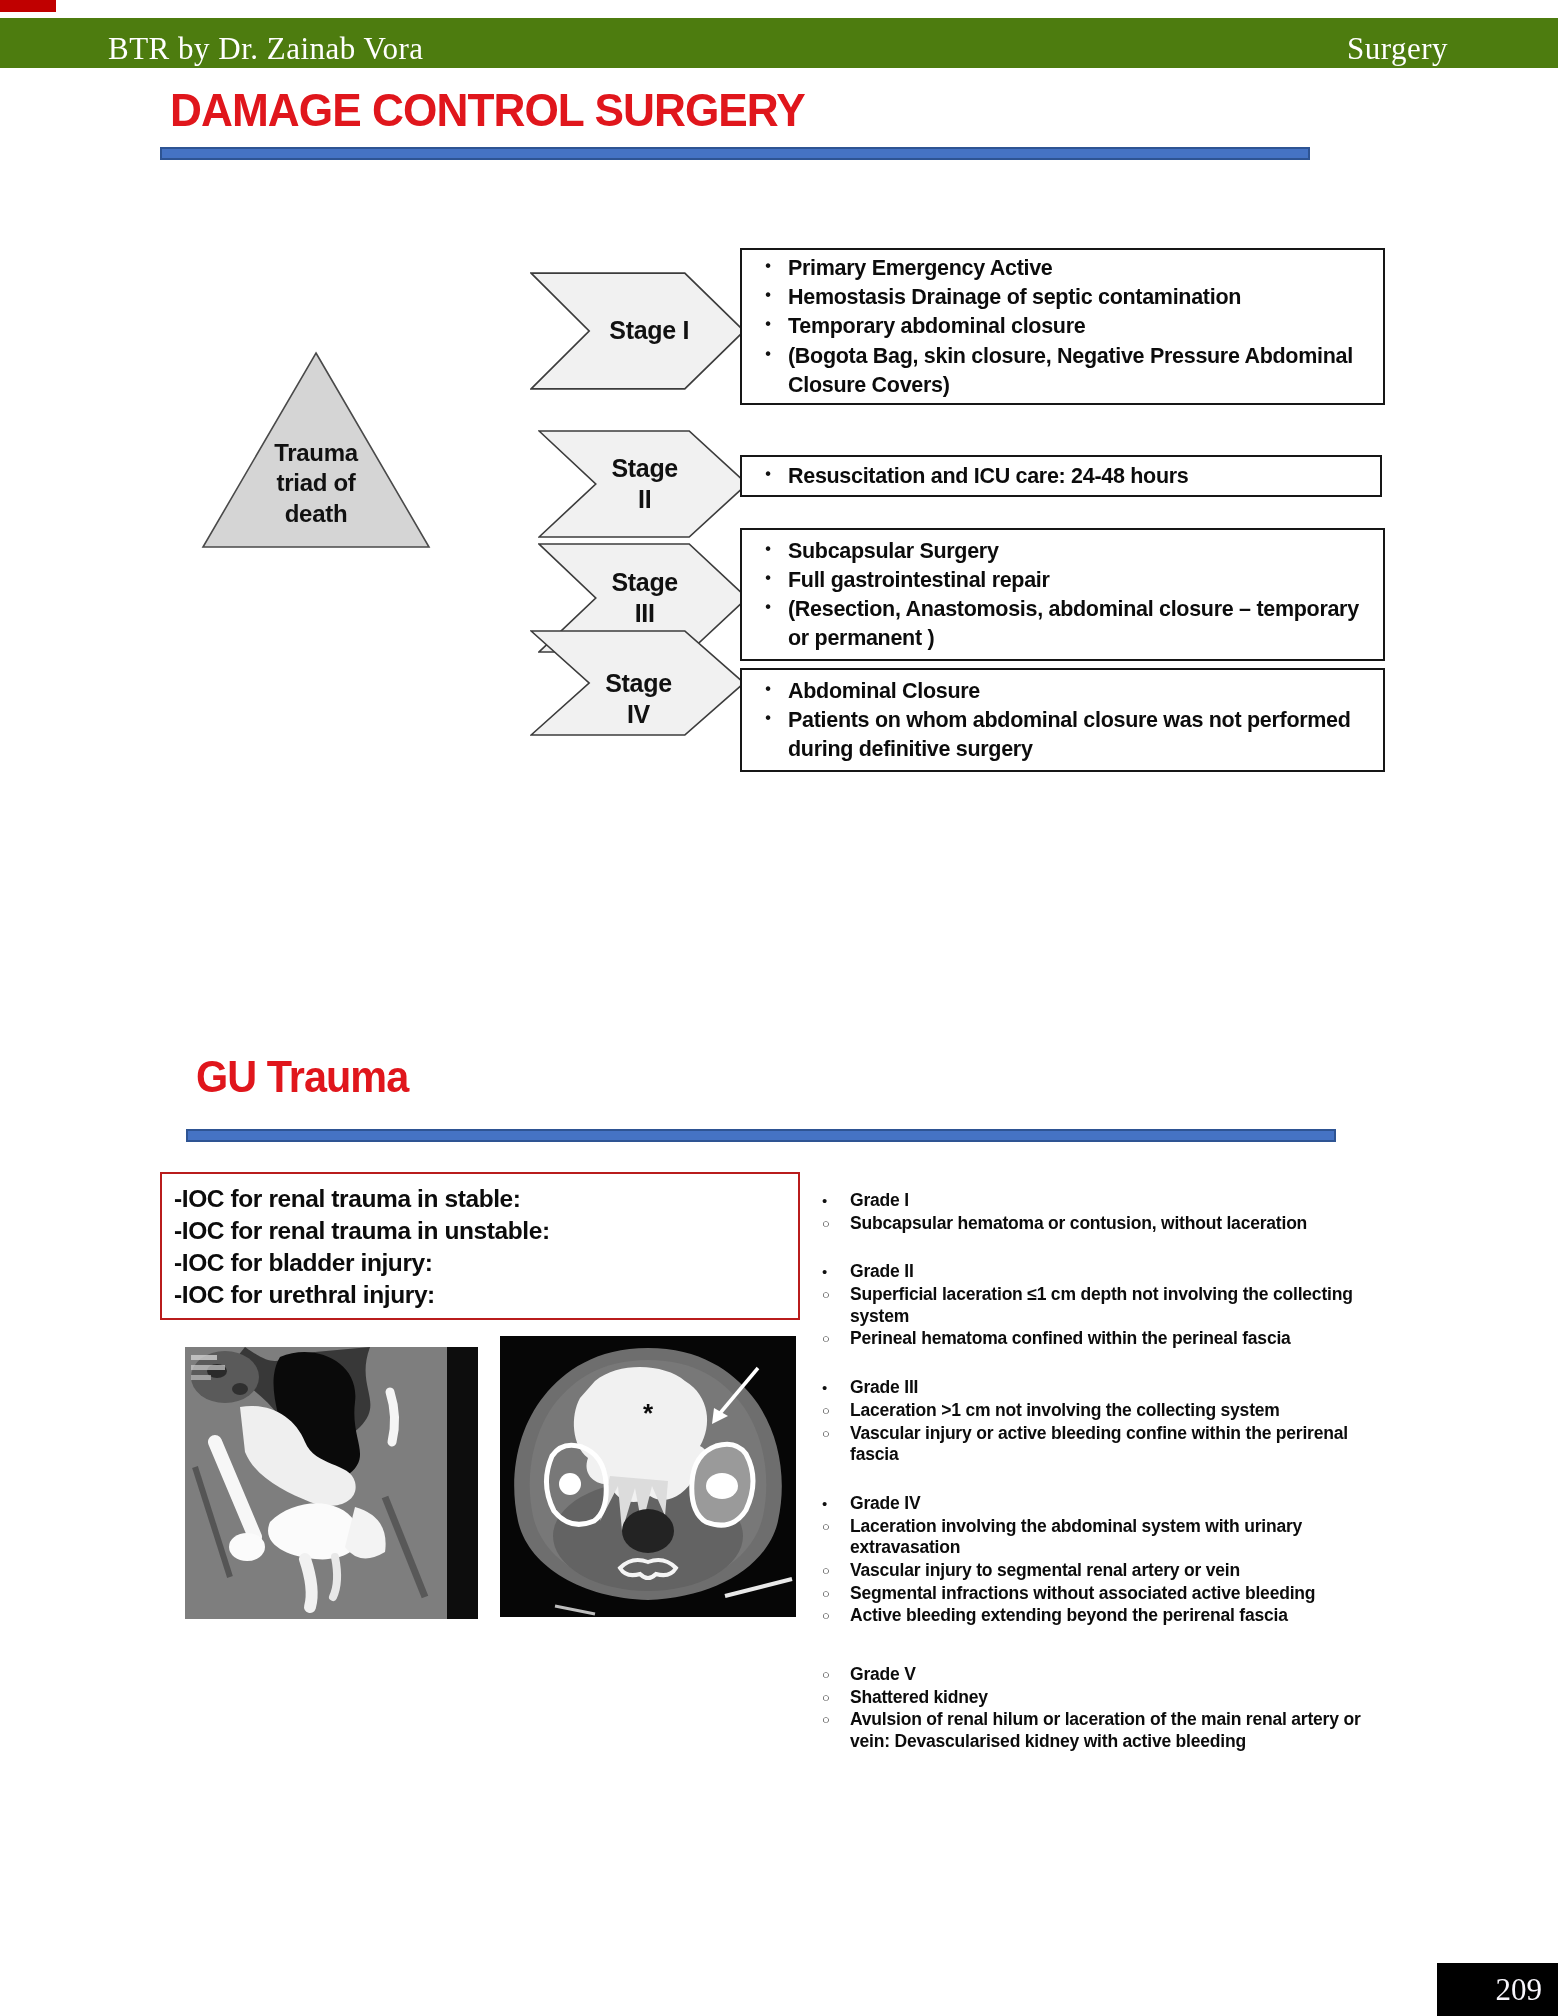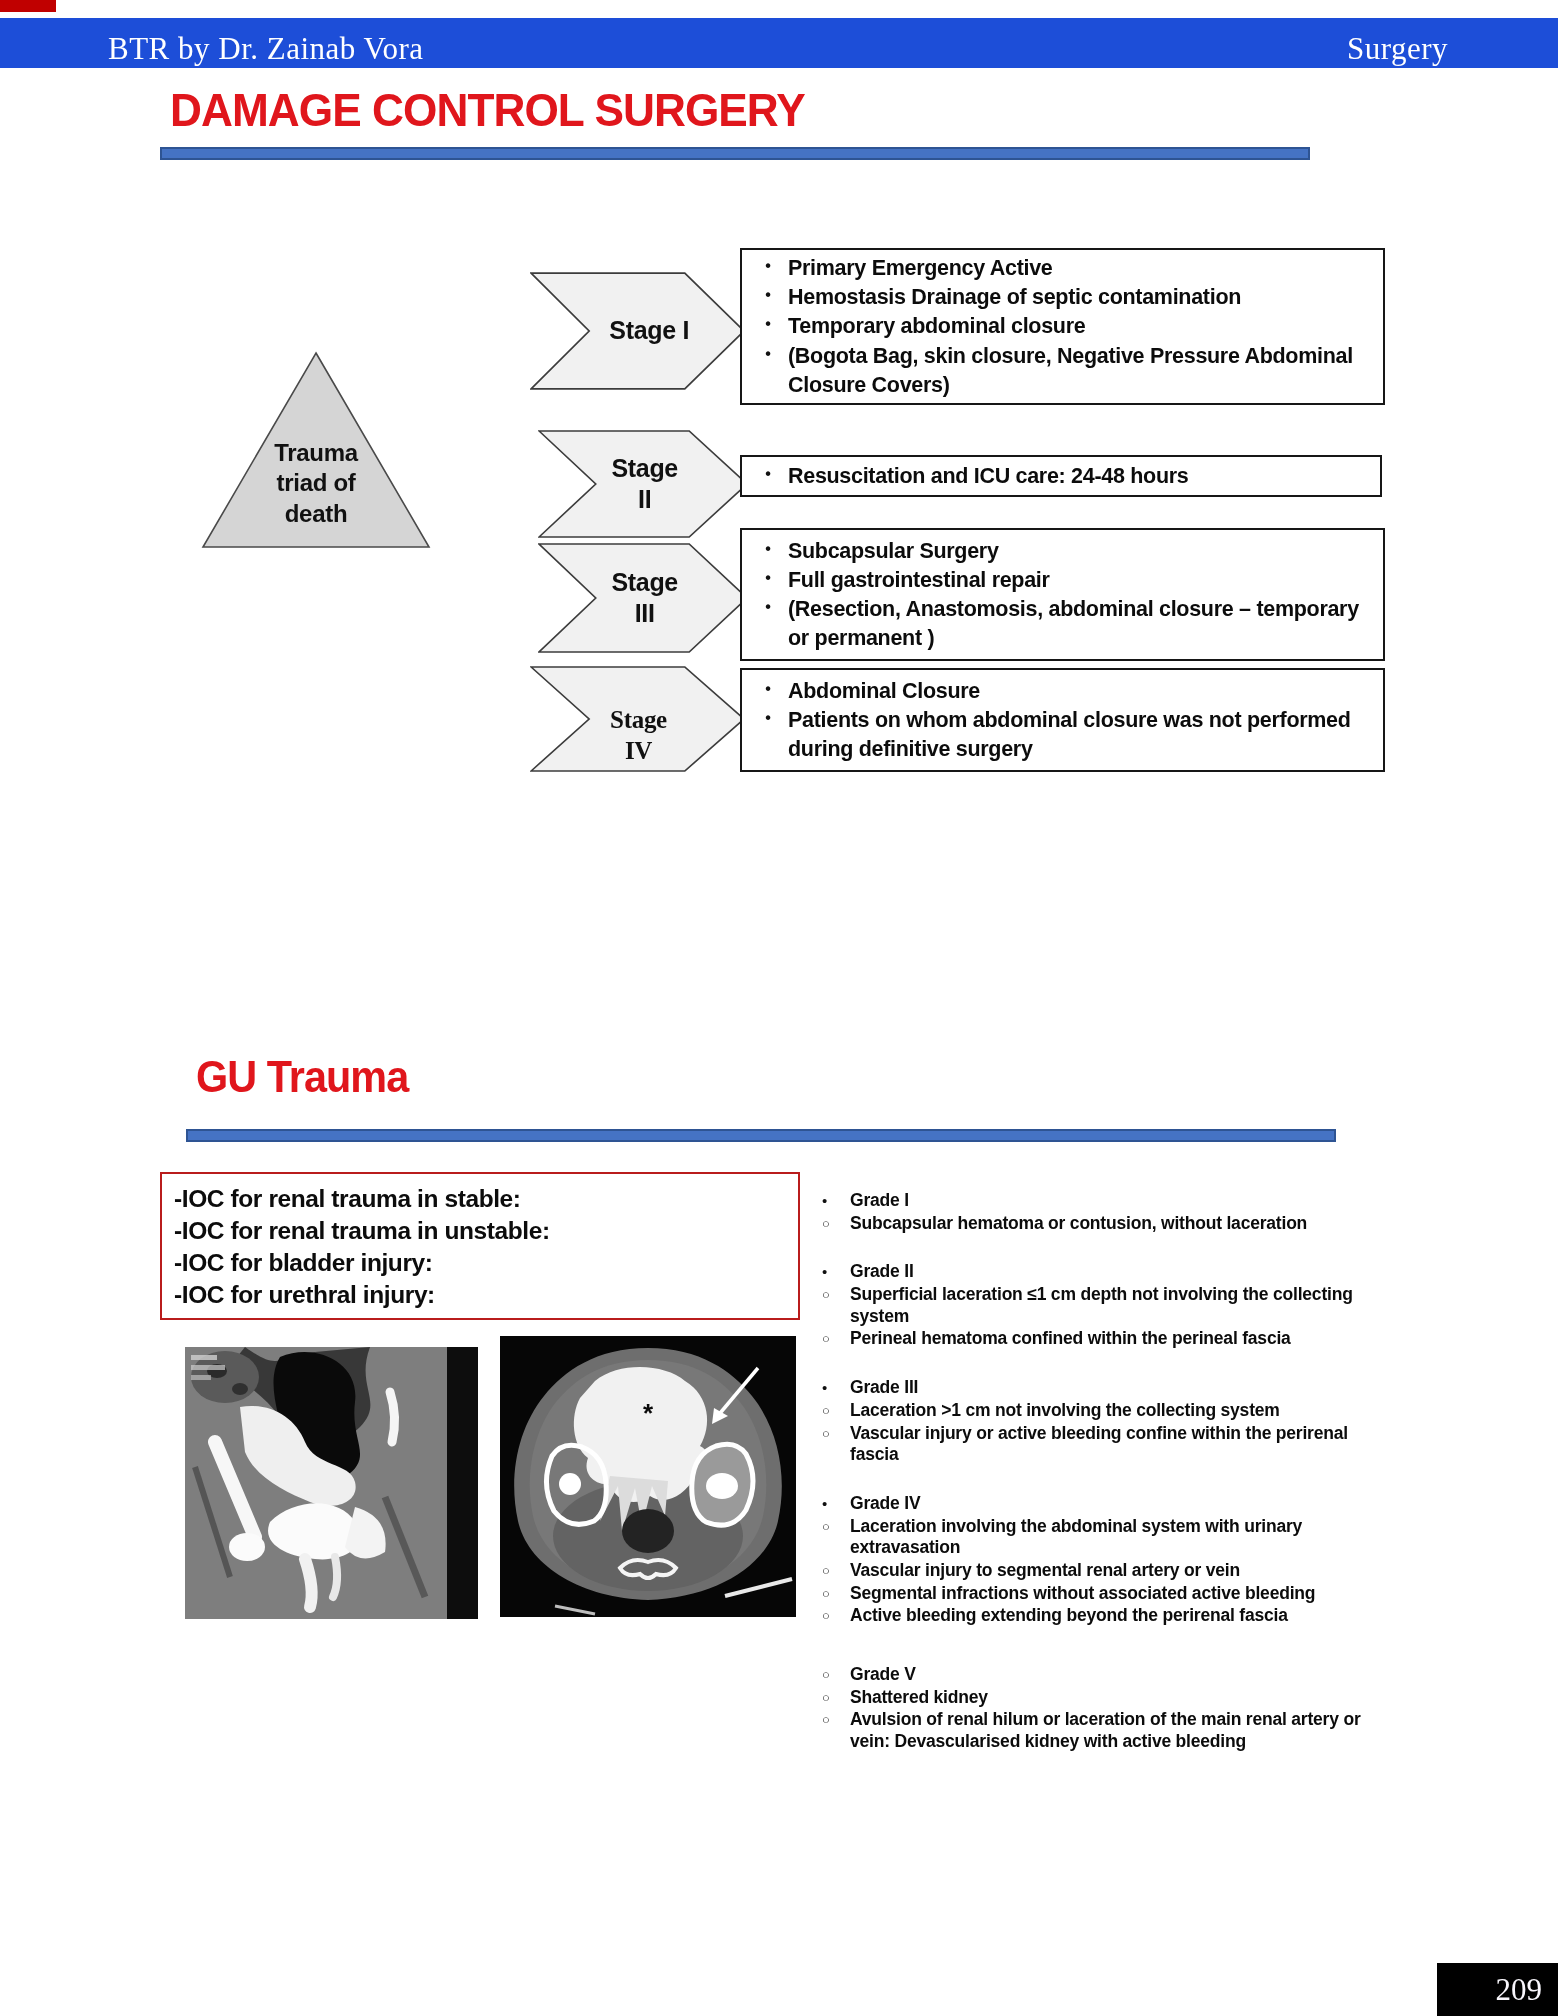--- a/index.html
+++ b/index.html
@@ -3,21 +3,21 @@
 <meta charset="utf-8">
 <style>
   html,body{margin:0;padding:0;background:#fff;}
   .page{
     position:relative;width:1558px;height:2016px;background:#ffffff;
     font-family:"Liberation Sans",sans-serif;overflow:hidden;
   }
   
   .corner-mark{position:absolute;left:0;top:0;width:56px;height:12px;background:#c00000;}
   .banner{
-    position:absolute;left:0;top:18px;width:1558px;height:50px;background:#1d4ed8;
+    position:absolute;left:0;top:18px;width:1558px;height:50px;background:#4d7c0f;
     color:#ffffff;font-family:"Liberation Serif",serif;
     display:flex;align-items:center;justify-content:space-between;
     padding:12px 110px 0 108px;box-sizing:border-box;font-size:31px;
   }
   .banner .b-left{letter-spacing:.5px;}
   .banner .b-right{letter-spacing:.5px;}
   
   .sec-title{
     position:absolute;color:#e0161c;font-weight:bold;
     transform:scaleX(.94);transform-origin:left center;
@@ -148,21 +148,21 @@
     <div class="bx-row">
       <span class="m">•</span>
       <span class="t">Full gastrointestinal repair</span>
     </div>
     <div class="bx-row">
       <span class="m">•</span>
       <span class="t">(Resection, Anastomosis, abdominal closure – temporary or permanent )</span>
     </div>
   </div>
 
-  <div class="chev" style="left:530px;top:666px;width:215px;height:137px;font-family:Liberation Serif, serif;">
+  <div class="chev" style="left:530px;top:630px;width:215px;height:137px;">
     <svg width="215" height="106" viewBox="0 0 200 110" preserveAspectRatio="none">
       <polygon points="1,1 144,1 199,55 144,109 1,109 55,55" fill="#f1f1f1" stroke="#3c3c3c" stroke-width="1.6"></polygon>
     </svg>
     <div class="chev-label narrow">Stage IV</div>
   </div>
   <div class="stage-box" style="left:740px;top:668px;width:645px;height:104px;">
     <div class="bx-row">
       <span class="m">•</span>
       <span class="t">Abdominal Closure</span>
     </div>

